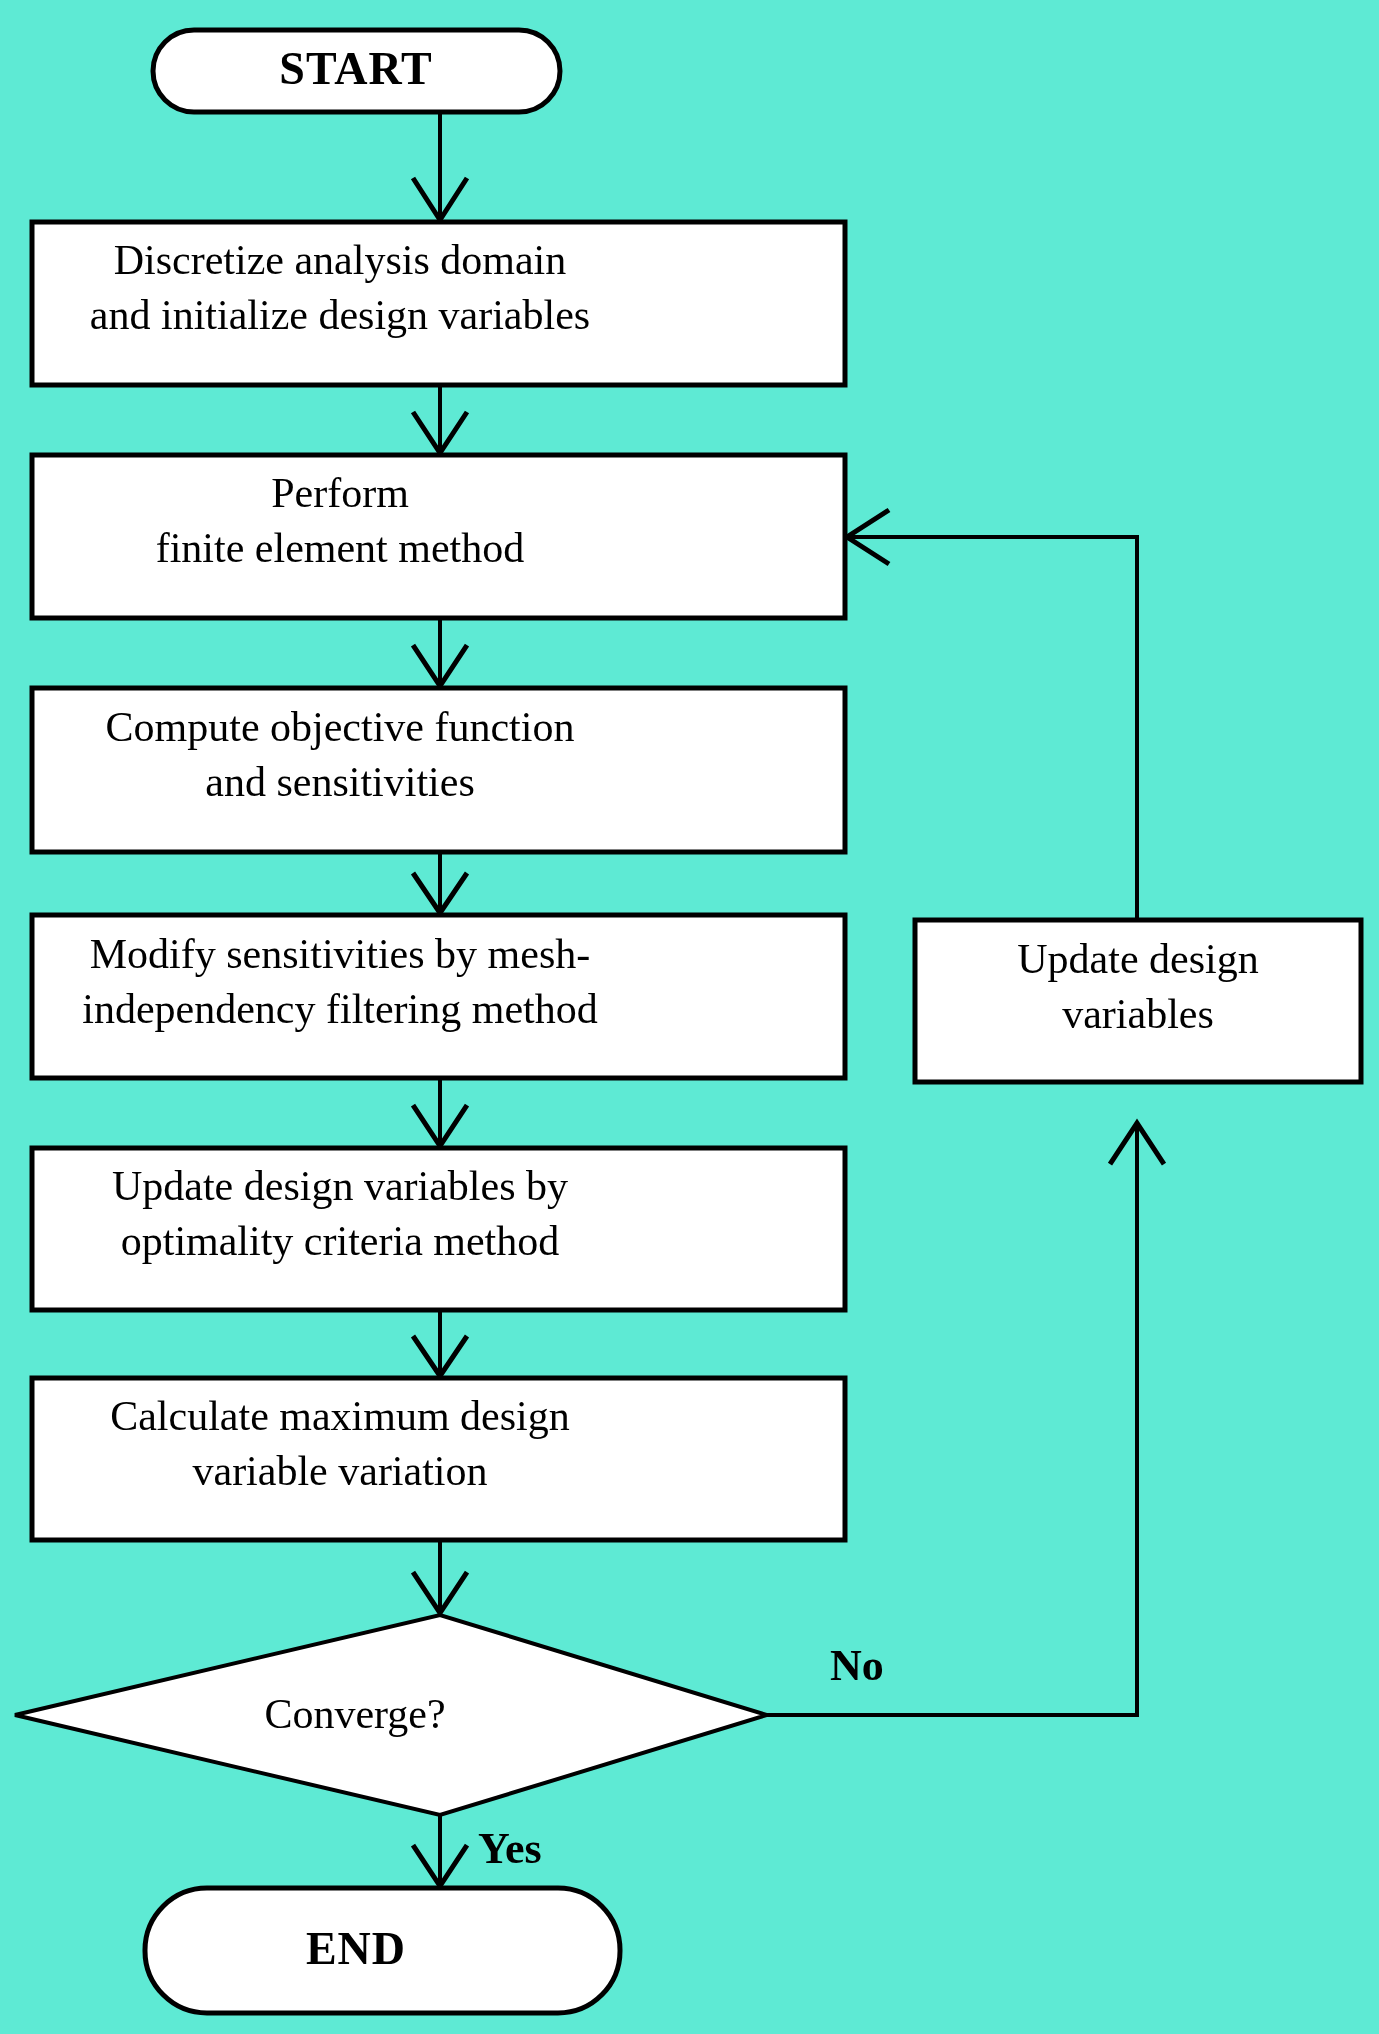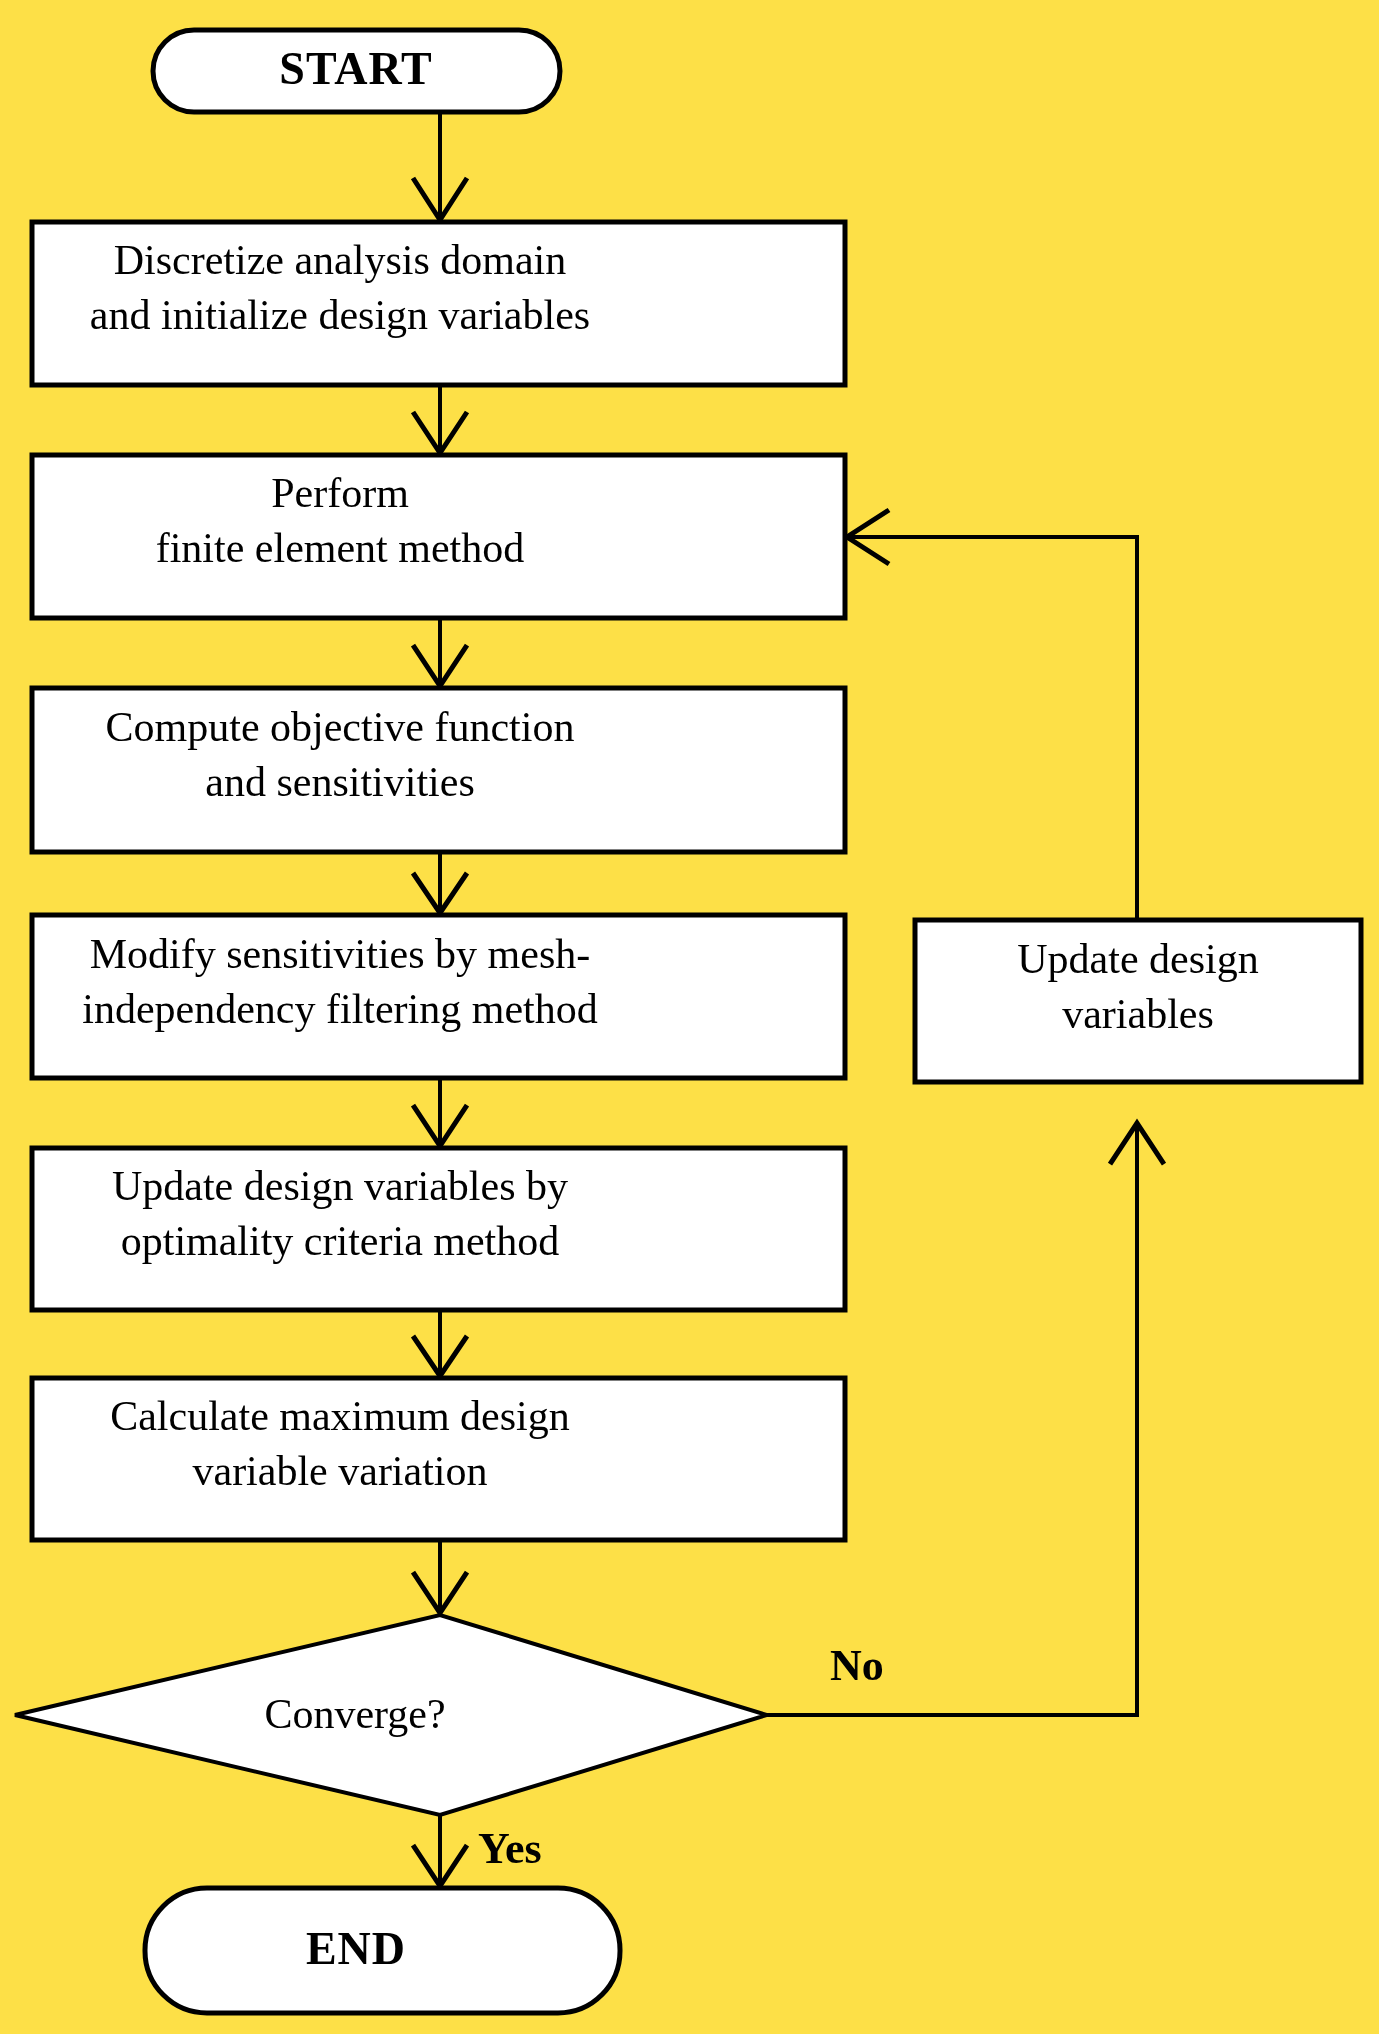--- a/index.html
+++ b/index.html
@@ -11,21 +11,21 @@
   body {
     width: 1379px;
     height: 2034px;
     font-family: "Liberation Serif", "DejaVu Serif", serif;
     overflow: hidden;
   }
   #flowchart-root {
     position: relative;
     width: 1379px;
     height: 2034px;
-    background: #fde047;
+    background: #5eead4;
   }
   svg#flow-svg {
     position: absolute;
     top: 0;
     left: 0;
     width: 1379px;
     height: 2034px;
     display: block;
   }
   .node-shape {

